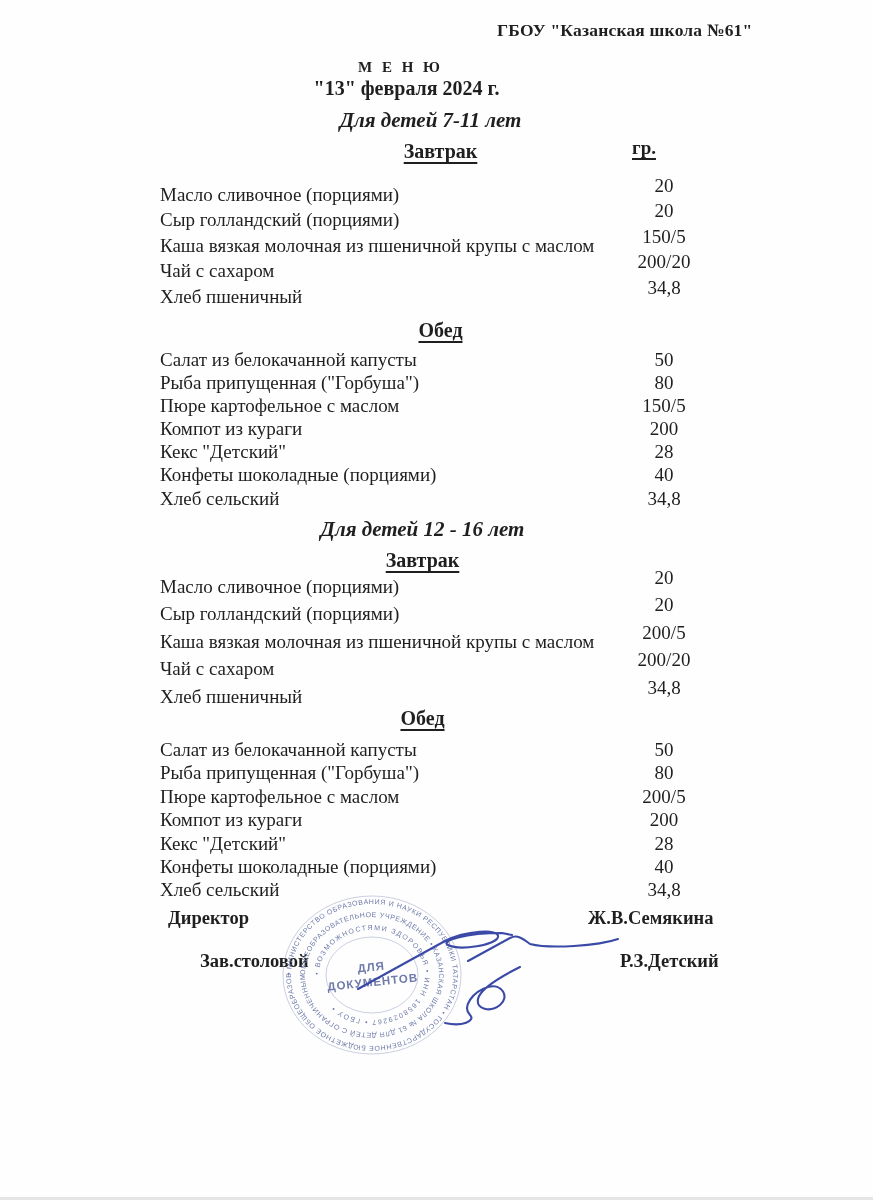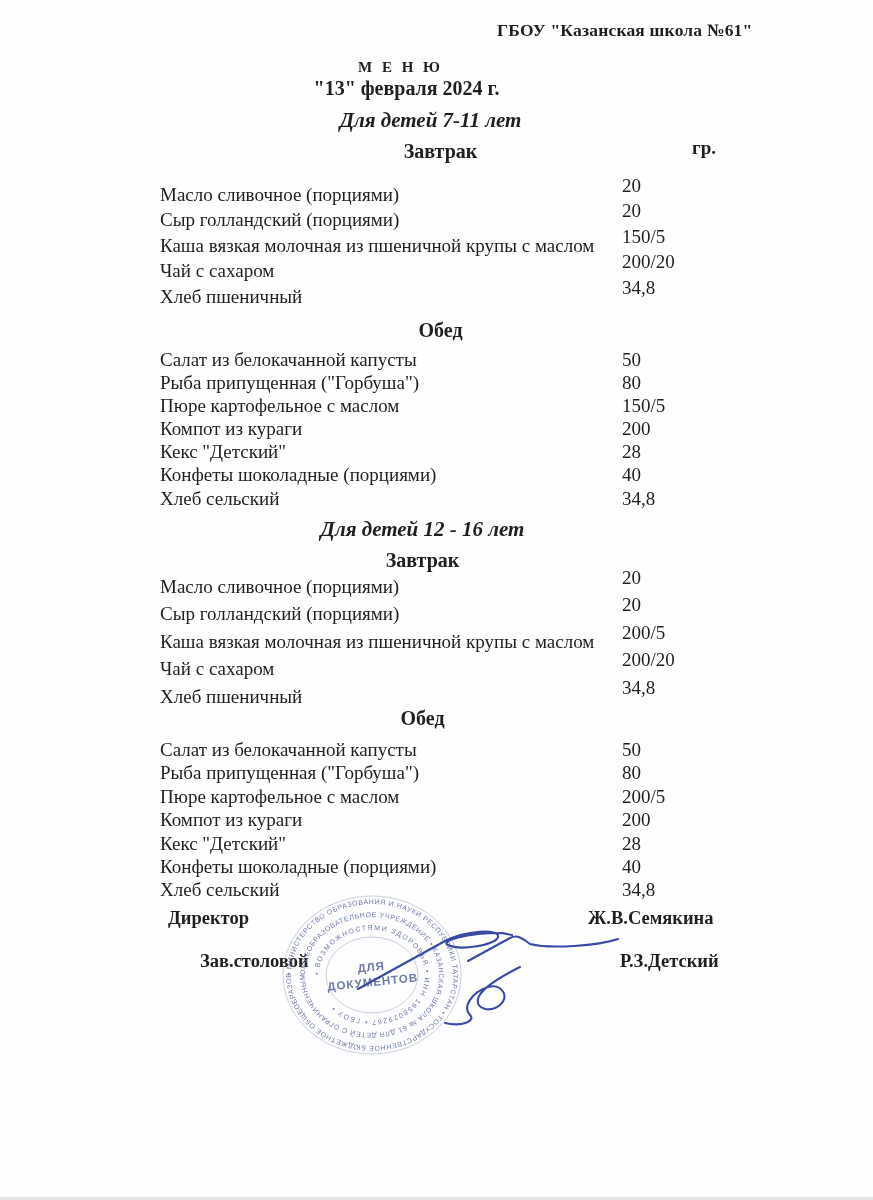--- a/index.html
+++ b/index.html
@@ -14,30 +14,30 @@
   .menu-title{top:59px;font-size:15px;letter-spacing:3px;transform:translateX(-36px);}
   .date-line{top:77px;font-size:20px;transform:translateX(-30px);}
   .age-title{font-size:21px;font-style:italic;}
   .age-1{top:108px;transform:translateX(-6px);}
   .age-2{top:517px;transform:translateX(-14px);}
   .meal-head{font-size:20px;}
   .meal-b1{top:140px;transform:translateX(4px);}
   .meal-l1{top:319px;transform:translateX(4px);}
   .meal-b2{top:549px;transform:translateX(-14px);}
   .meal-l2{top:707px;transform:translateX(-14px);}
-  .u{text-underline-offset:4px;text-decoration-thickness:1.5px;}
-  .grams-head{left:632px;top:137px;width:84px;text-align:right;font-weight:700;font-size:19px;}
+  .u{text-decoration:underline;text-underline-offset:4px;text-decoration-thickness:1.5px;}
+  .grams-head{left:632px;top:137px;width:84px;text-align:left;font-weight:700;font-size:19px;}
   .menu-rows{left:152px;width:546px;font-size:19px;margin-left:8px;}
   .rows-b1{top:184px;--rh:25.4px;}
   .rows-l1{top:349px;--rh:23.1px;}
   .rows-b2{top:576px;--rh:27.4px;}
   .rows-l2{top:739px;--rh:23.4px;}
   .menu-row{display:flex;align-items:flex-start;height:var(--rh);}
   .dish{flex:1;white-space:nowrap;}
-  .grams{width:84px;flex:none;}
+  .grams{width:84px;text-align:center;flex:none;}
   .raised .grams{position:relative;top:-9px;}
   .sig-role{left:168px;font-weight:700;font-size:18.5px;}
   .sig-name{left:588px;font-weight:700;font-size:18.5px;text-align:right;}
   .sig-row-1{top:908px;}
   .sig-row-2{top:951px;margin-left:32px;}
   .stamp-svg{left:277px;top:893px;}
   .stamp-svg text, .stamp-svg textPath{
     font-family:"Liberation Sans","DejaVu Sans",sans-serif;
     fill:#6e7aaa;
   }

